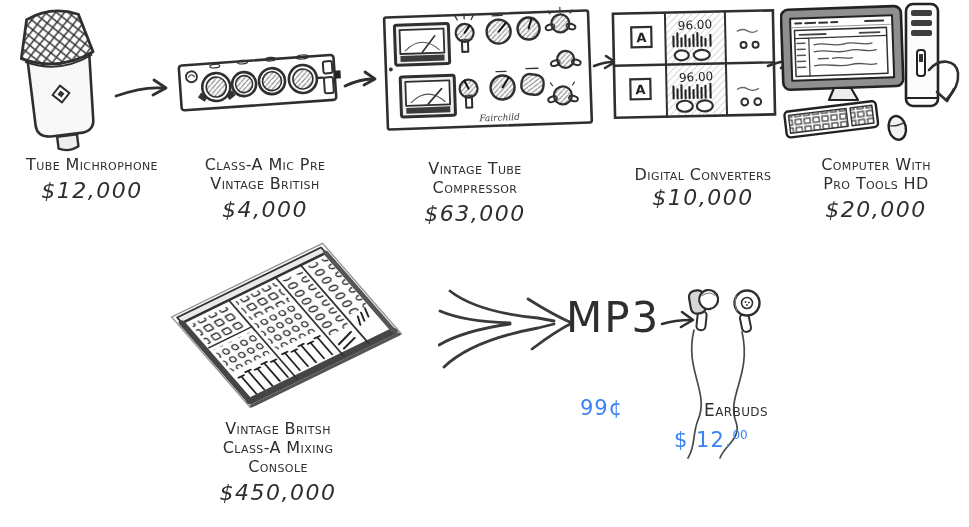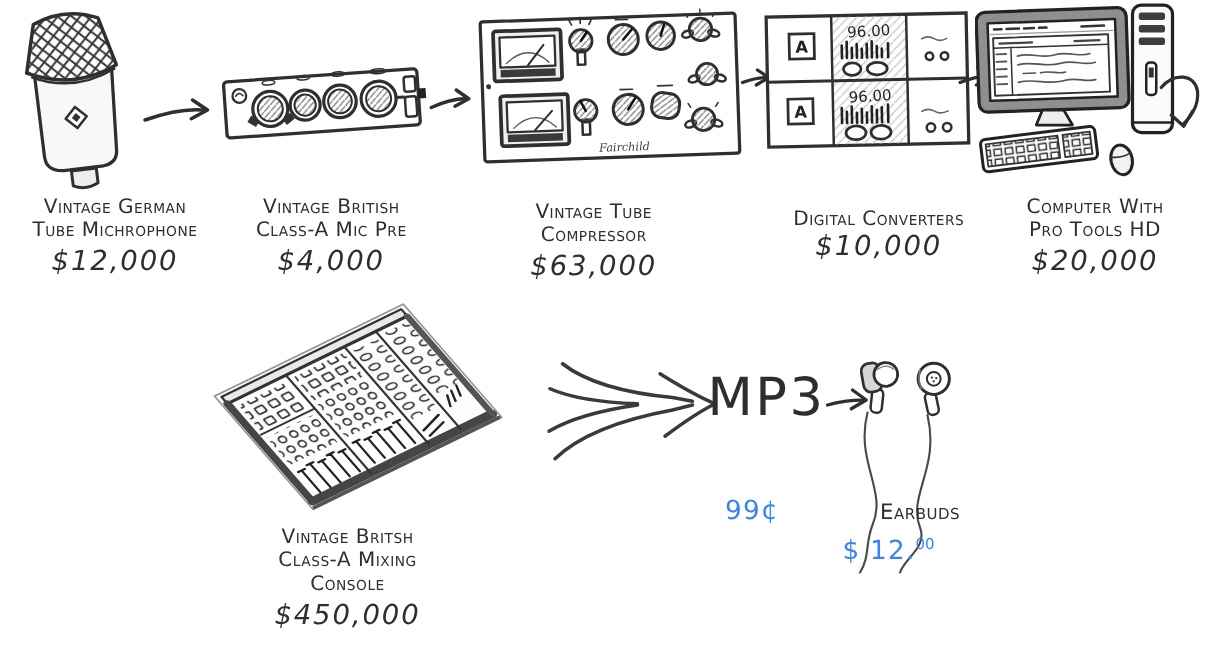--- a/index.html
+++ b/index.html
@@ -258,27 +258,26 @@
   </svg>
 
   <svg class="abs" style="left:926px;top:56px" width="42" height="52" viewBox="0 0 42 52">
     <g fill="none" stroke="#2f2f2f" stroke-width="2.6" stroke-linecap="round" stroke-linejoin="round">
       <path d="M3,14 C13,2 30,3 32,17 C33,27 28,36 21,43"></path>
       <path d="M11,36 L21,45 L28,33"></path>
     </g>
   </svg>
 
   <div class="label" style="left:6px;top:156px;width:172px">
-    <div>Vintage German</div>
     <div>Tube Michrophone</div>
     <div class="price">$12,000</div>
   </div>
   <div class="label" style="left:184px;top:156px;width:162px">
+    <div>Class-A Mic Pre</div>
     <div>Vintage British</div>
-    <div>Class-A Mic Pre</div>
     <div class="price">$4,000</div>
   </div>
   <div class="label" style="left:396px;top:160px;width:158px">
     <div>Vintage Tube</div>
     <div>Compressor</div>
     <div class="price">$63,000</div>
   </div>
   <div class="label" style="left:608px;top:166px;width:190px">
     <div>Digital Converters</div>
     <div class="price gap">$10,000</div>

